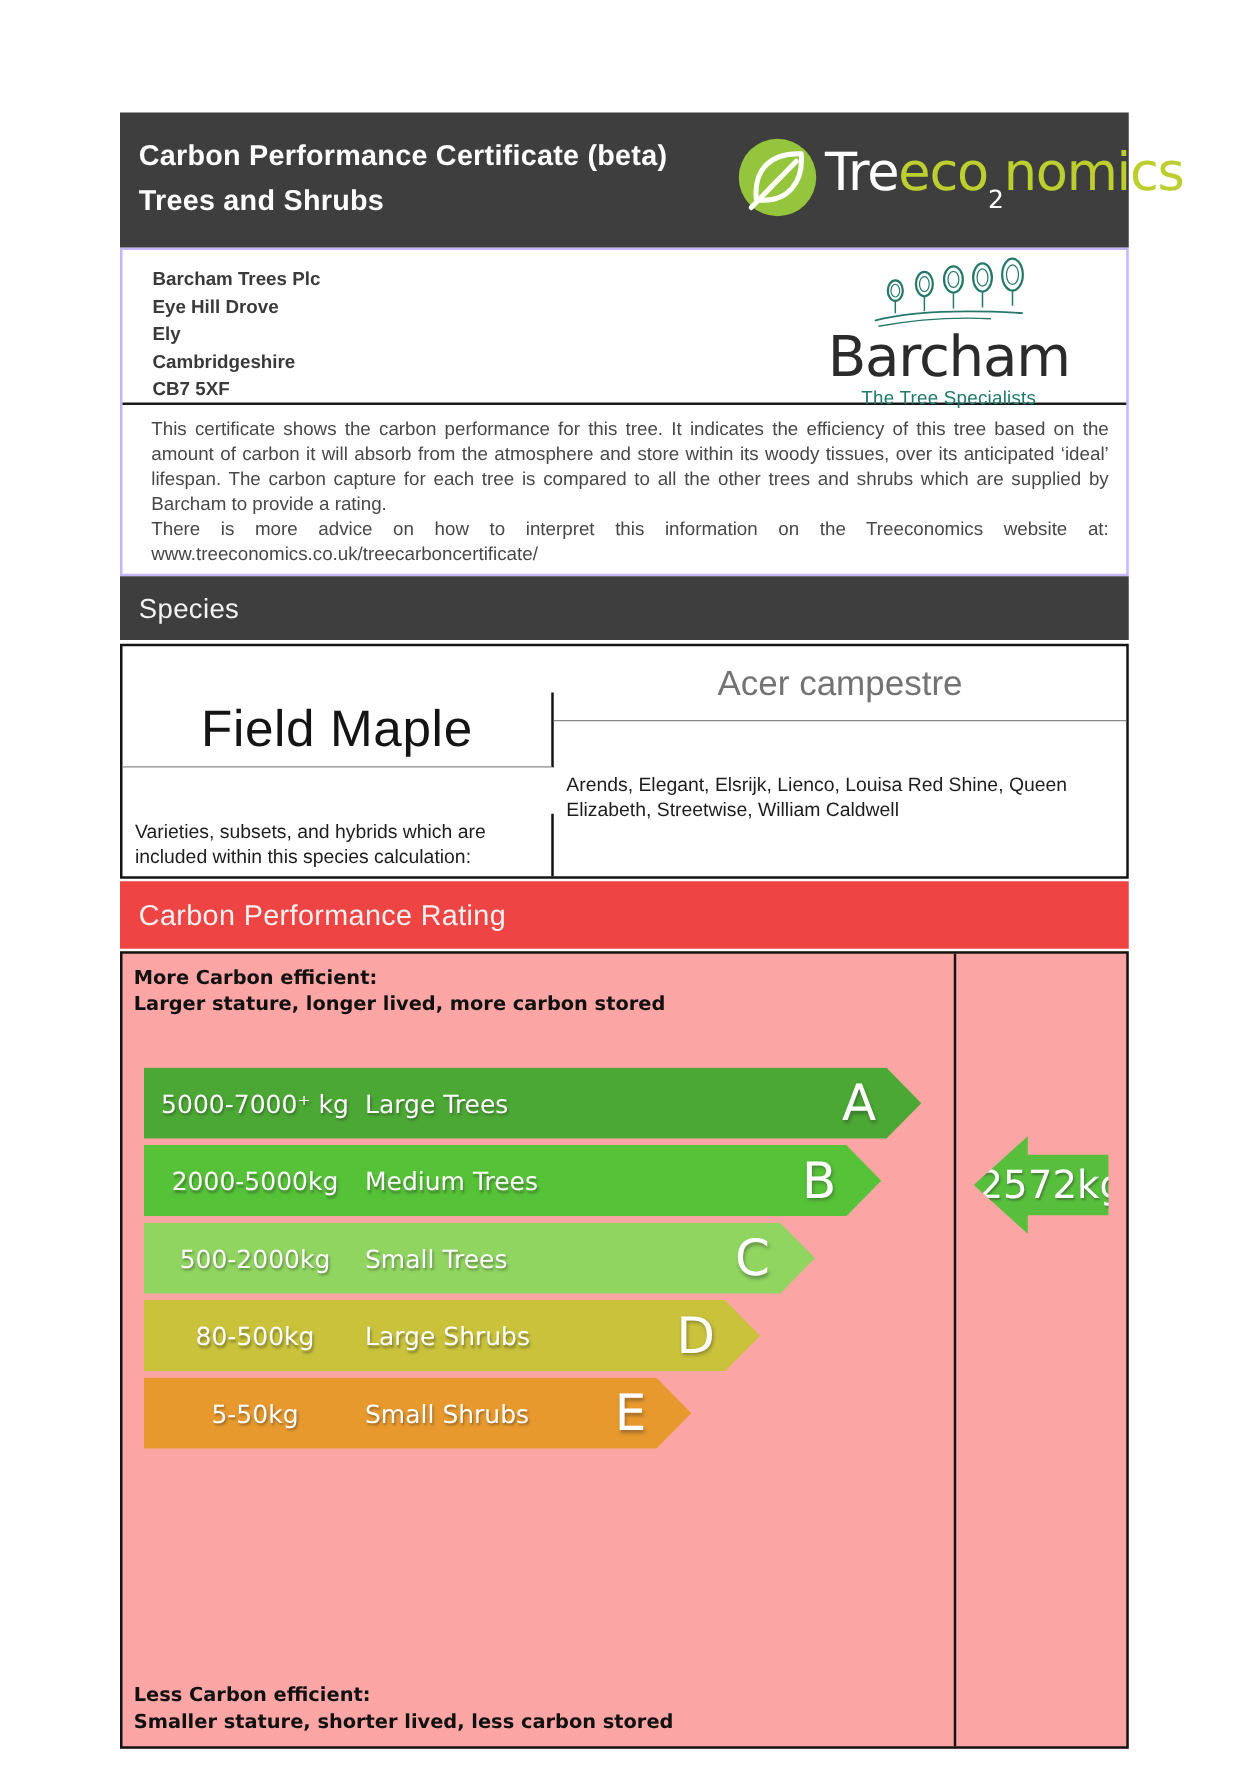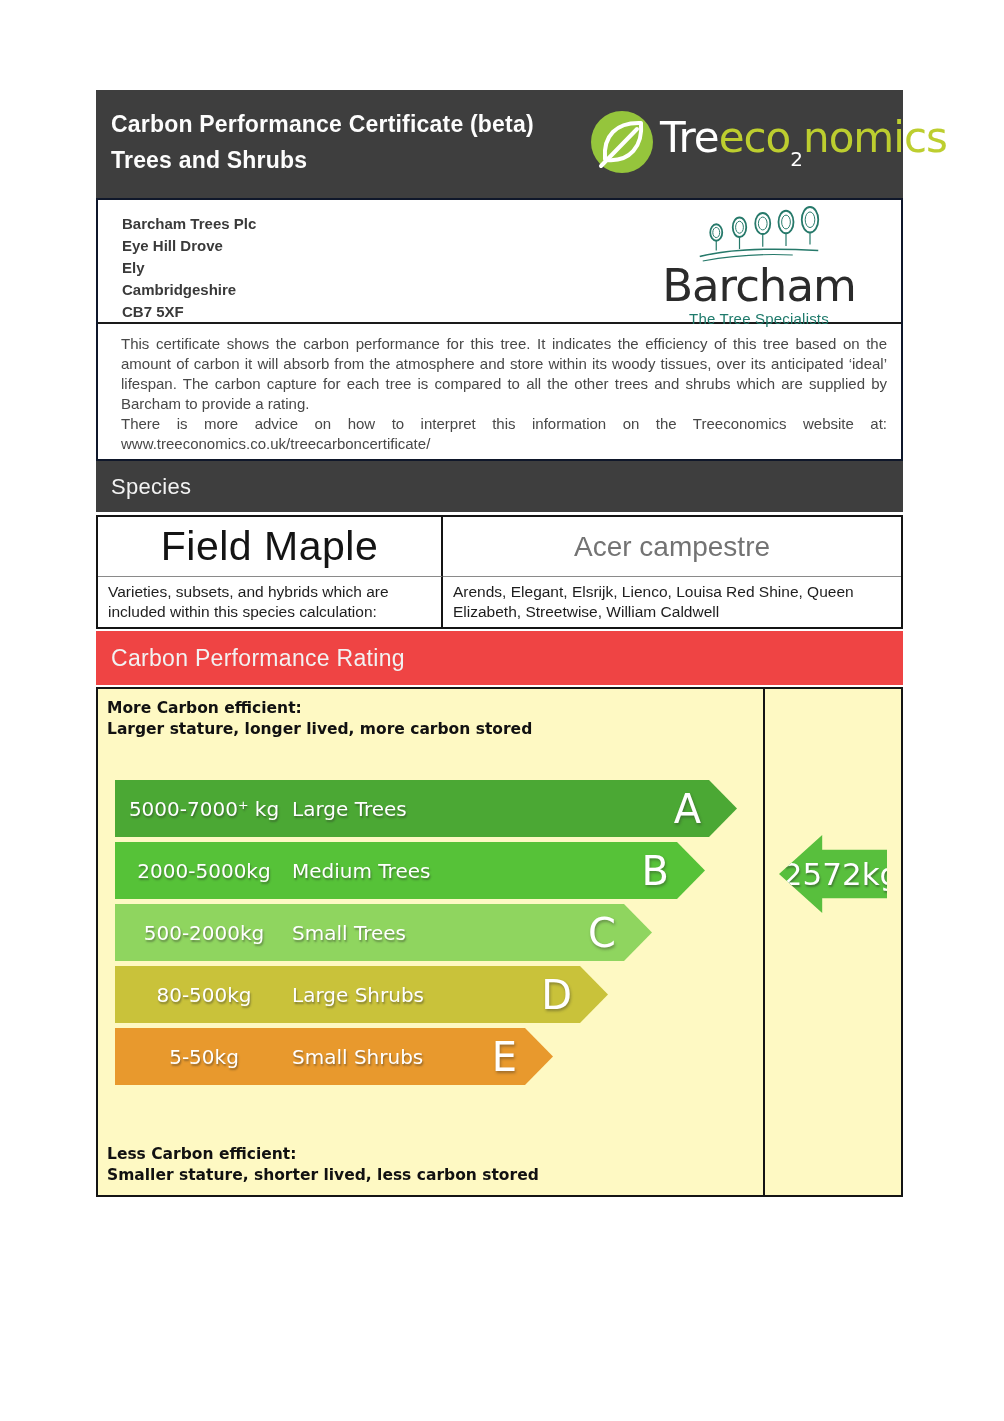--- a/index.html
+++ b/index.html
@@ -17,46 +17,46 @@
 
   
   .t-logo { position:absolute; top:20px; left:494px; display:flex; align-items:center; }
   .t-logo svg { width:64px; height:64px; display:block; }
   .t-word { font-size:42px; font-weight:500; letter-spacing:-1px; margin-left:6px; font-family:"DejaVu Sans", sans-serif; }
   .t-word .t-white { color:#ffffff; }
   .t-word .t-lime  { color:#bdce2f; }
   .t-word .t-sub   { color:#ffffff; font-size:20px; vertical-align:-14px; letter-spacing:0; }
 
   
-  .info-frame { border:2px solid #0f172a; background:#fff; }
+  .info-frame { border:2px solid #c4b5fd; background:#fff; }
   .address-sect { height:124px; border-bottom:2px solid #1a1a1a; position:relative; padding:13px 0 0 24px; }
   .address-line { font-size:15px; font-weight:700; color:#3a3a3a; line-height:22px; }
 
   .brand { position:absolute; top:4px; right:42px; width:200px; text-align:center; }
   .brand svg { width:164px; height:60px; display:block; margin:0 auto; }
   .barcham-word { font-size:45px; font-weight:500; color:#2b2b2b; letter-spacing:-1px; line-height:44px; font-family:"DejaVu Sans", sans-serif; }
   .barcham-tag { font-size:15px; color:#1e7a6b; margin-top:2px; letter-spacing:.2px; }
 
   .intro-sect { padding:10px 14px 0 23px; height:135px; }
   .intro-sect p { font-size:15px; line-height:20px; color:#484848; text-align:justify; }
 
   
   .species-bar { height:51px; margin-top:0; display:flex; align-items:center; padding-left:15px; font-size:22px; font-weight:300; letter-spacing:.3px; }
   .species-table { display:grid; grid-template-columns:345px 1fr; border:2px solid #141414; margin-top:3px; background:#fff; }
   .cell { display:flex; align-items:center; justify-content:center; }
-  .cell.l { border-right:2px solid #141414; }
+  .cell.l { border-right:2px solid #141414;margin-top:37px; }
   .row1 { height:60px; border-bottom:1px solid #8a8a8a; }
   .common-name { font-size:41px; color:#141414; letter-spacing:.5px; }
   .latin-name { font-size:28px; color:#737373; }
   .row2 { height:50px; font-size:15.5px; line-height:20px; color:#1d1d1d; justify-content:flex-start; padding:4px 10px; }
 
   .cpr-bar { height:54px; margin-top:2px; display:flex; align-items:center; padding-left:15px; font-size:23px; font-weight:300; letter-spacing:.3px; }
 
   
-  .chart-box { position:relative; margin-top:2px; height:510px; border:2px solid #141414; background:#fef9c3; }
+  .chart-box { position:relative; margin-top:2px; height:638px; border:2px solid #141414; background:#fca5a5; }
   .chart-side { position:absolute; top:0; bottom:0; left:665px; right:0; border-left:2px solid #141414; }
 
   .eff-text { position:absolute; left:9px; font-family:"DejaVu Sans", sans-serif; font-weight:700; font-size:15.5px; line-height:21px; color:#111; }
   .eff-text.top { top:9px; }
   .eff-text.bottom { bottom:9px; }
 
   .bands { position:absolute; top:91px; left:17px; }
   .band { position:relative; height:57px; margin-bottom:5px; color:#fff;
           font-family:"DejaVu Sans", sans-serif;
           clip-path:polygon(0 0, calc(100% - 28px) 0, 100% 50%, calc(100% - 28px) 100%, 0 100%); }

